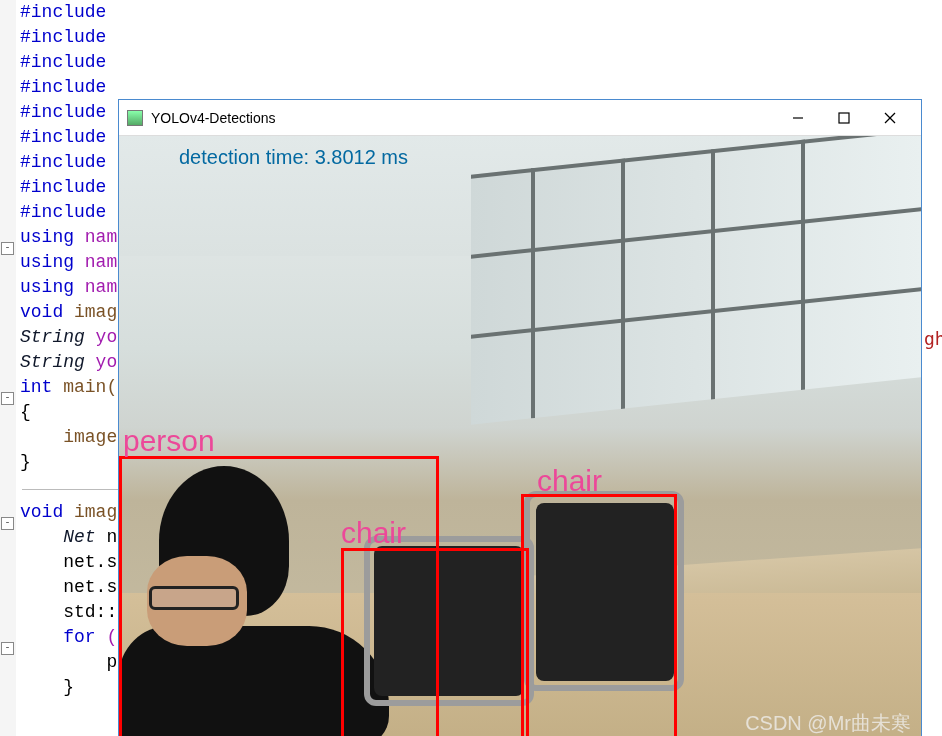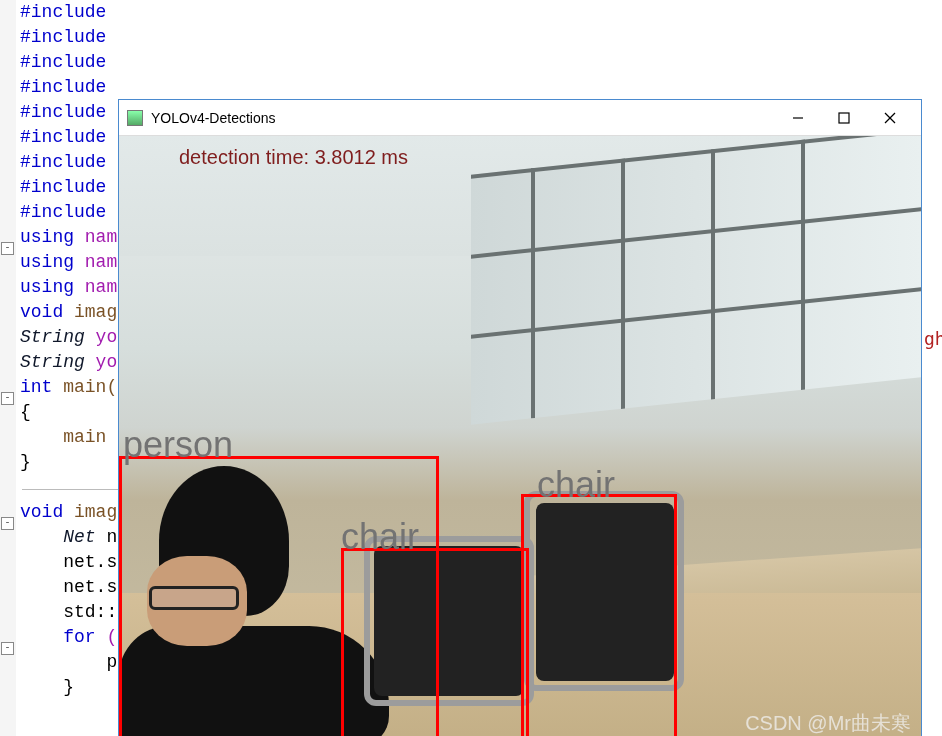--- a/index.html
+++ b/index.html
@@ -33,22 +33,22 @@
   .person { position:absolute; left:0; top:300px; width:300px; height:290px; }
   .person-head { position:absolute; left:40px; top:30px; width:130px; height:150px; background:#111; border-radius:60% 60% 40% 40%; }
   .person-face { position:absolute; left:28px; top:120px; width:100px; height:90px; background:#c99d78; border-radius:40%; }
   .person-body { position:absolute; left:0px; top:190px; width:270px; height:120px; background:#111; border-radius:50px 80px 30px 20px; }
   .glasses { position:absolute; left:30px; top:150px; width:90px; height:24px; border:3px solid #222; border-radius:6px; background:rgba(200,200,210,.2); }
   .chair { position:absolute; }
   .chair-back { position:absolute; background:#222; border-radius:8px; }
   .chair-frame { position:absolute; border:6px solid #9c9c9c; border-radius:12px; }
 
   .bbox { position:absolute; border:3px solid #ff0000; }
-  .det-label { position:absolute; font-family:Arial,Helvetica,sans-serif; font-size:36px; color:#737373; font-weight:400; }
-  .det-time { position:absolute; left:60px; top:10px; font-family:Arial,Helvetica,sans-serif; font-size:20px; color:#7f1d1d; }
+  .det-label { position:absolute; font-family:Arial,Helvetica,sans-serif; font-size:30px; color:#ec4899; font-weight:400; }
+  .det-time { position:absolute; left:60px; top:10px; font-family:Arial,Helvetica,sans-serif; font-size:20px; color:#0369a1; }
   .watermark { position:absolute; right:10px; bottom:6px; color:rgba(240,240,240,.75); font-family:'Segoe UI',Tahoma,sans-serif; font-size:20px; }
 
   .rcut { position:absolute; right:0; top:326px; width:18px; height:28px; background:#fff; font-family:Consolas,monospace; color:#b22222; font-size:18px; line-height:25px; }
 </style>
 </head>
 <body>
 
 <div class="editor">
   <div class="gutter">
     <div class="fold" style="top:242px">-</div>
@@ -67,21 +67,21 @@
       <div class="line"><span class="include-kw">#include</span> </div>
       <div class="line"><span class="include-kw">#include</span> </div>
       <div class="line"><span class="cpp-kw">using</span><span class="cpp-name"> nam</span></div>
       <div class="line"><span class="cpp-kw">using</span><span class="cpp-name"> nam</span></div>
       <div class="line"><span class="cpp-kw">using</span><span class="cpp-name"> nam</span></div>
       <div class="line"><span class="cpp-kw">void</span><span class="cpp-func"> imag</span></div>
       <div class="line"><span class="cpp-type">String</span><span class="cpp-name"> yo</span></div>
       <div class="line"><span class="cpp-type">String</span><span class="cpp-name"> yo</span></div>
       <div class="line"><span class="cpp-kw">int</span><span class="cpp-func"> main(</span></div>
       <div class="line">{</div>
-      <div class="line"><span class="cpp-func">    main</span></div>
+      <div class="line"><span class="cpp-func">    image</span></div>
       <div class="line">}</div>
       <div class="line">&nbsp;</div>
       <div class="line"><span class="cpp-kw">void</span><span class="cpp-func"> imag</span></div>
       <div class="line">    <span class="cpp-type">Net</span> n</div>
       <div class="line">    net.s</div>
       <div class="line">    net.s</div>
       <div class="line">    std::</div>
       <div class="line"><span class="cpp-kw">    for</span><span class="cpp-name"> (</span></div>
       <div class="line">        p</div>
       <div class="line">    }</div>

